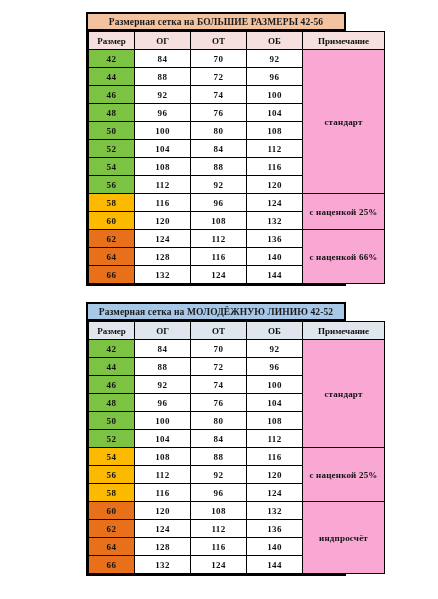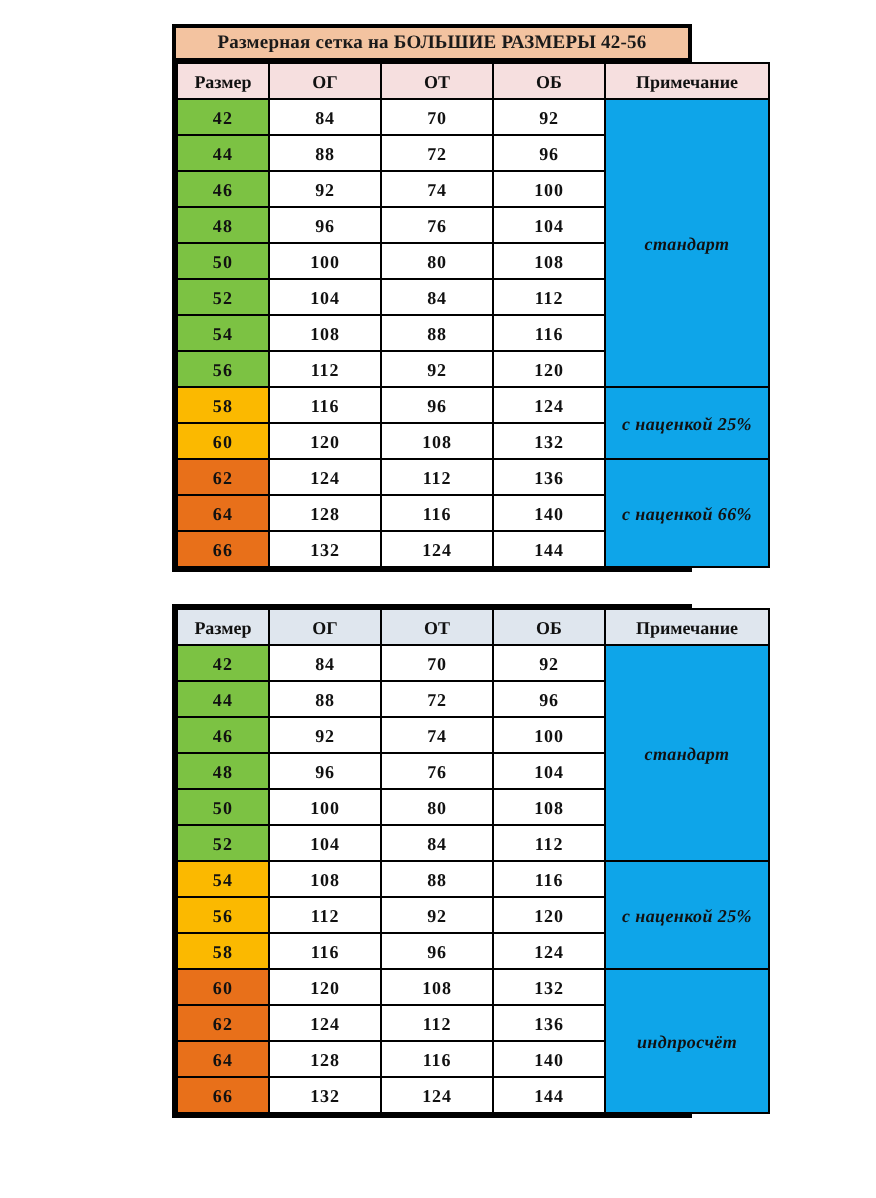--- a/index.html
+++ b/index.html
@@ -68,21 +68,21 @@
   table.size-table col.c-og   { width: 56px; }
   table.size-table col.c-ot   { width: 56px; }
   table.size-table col.c-ob   { width: 56px; }
   table.size-table col.c-note { width: 82px; }
 
   .th-pink   { background: #f6dfdf; }
   .th-bluegr { background: #dfe6ee; }
 
   td.sz      { letter-spacing: 0.6px; }
   td.val     { background: #ffffff; letter-spacing: 0.4px; }
-  td.note    { background: #0ea5e9; font-size: 8.5px; letter-spacing: 0.2px; font-style: italic; }
+  td.note    { background: #f9a8d4; font-size: 8.5px; letter-spacing: 0.2px; }
 </style>
 </head>
 <body>
 
 <div class="page">
   <div class="grid-block" id="table-one">
     <div class="grid-title" style="background: rgb(243, 195, 160);">Размерная сетка на БОЛЬШИЕ РАЗМЕРЫ 42-56</div>
     <table class="size-table">
       <colgroup>
         <col class="c-size">
@@ -180,20 +180,21 @@
             <td class="sz" style="background: rgb(232, 112, 26);">66</td>
             <td class="val">132</td>
             <td class="val">124</td>
             <td class="val">144</td>
           </tr>
         </tbody>
     </table>
   </div>
 
   <div class="grid-block" id="table-two">
+    <div class="grid-title" style="background: rgb(168, 200, 232);">Размерная сетка на МОЛОДЁЖНУЮ ЛИНИЮ 42-52</div>
     <table class="size-table">
       <colgroup>
         <col class="c-size">
           <col class="c-og">
           <col class="c-ot">
           <col class="c-ob">
           <col class="c-note">
       </colgroup>
       <thead>
         <tr>

